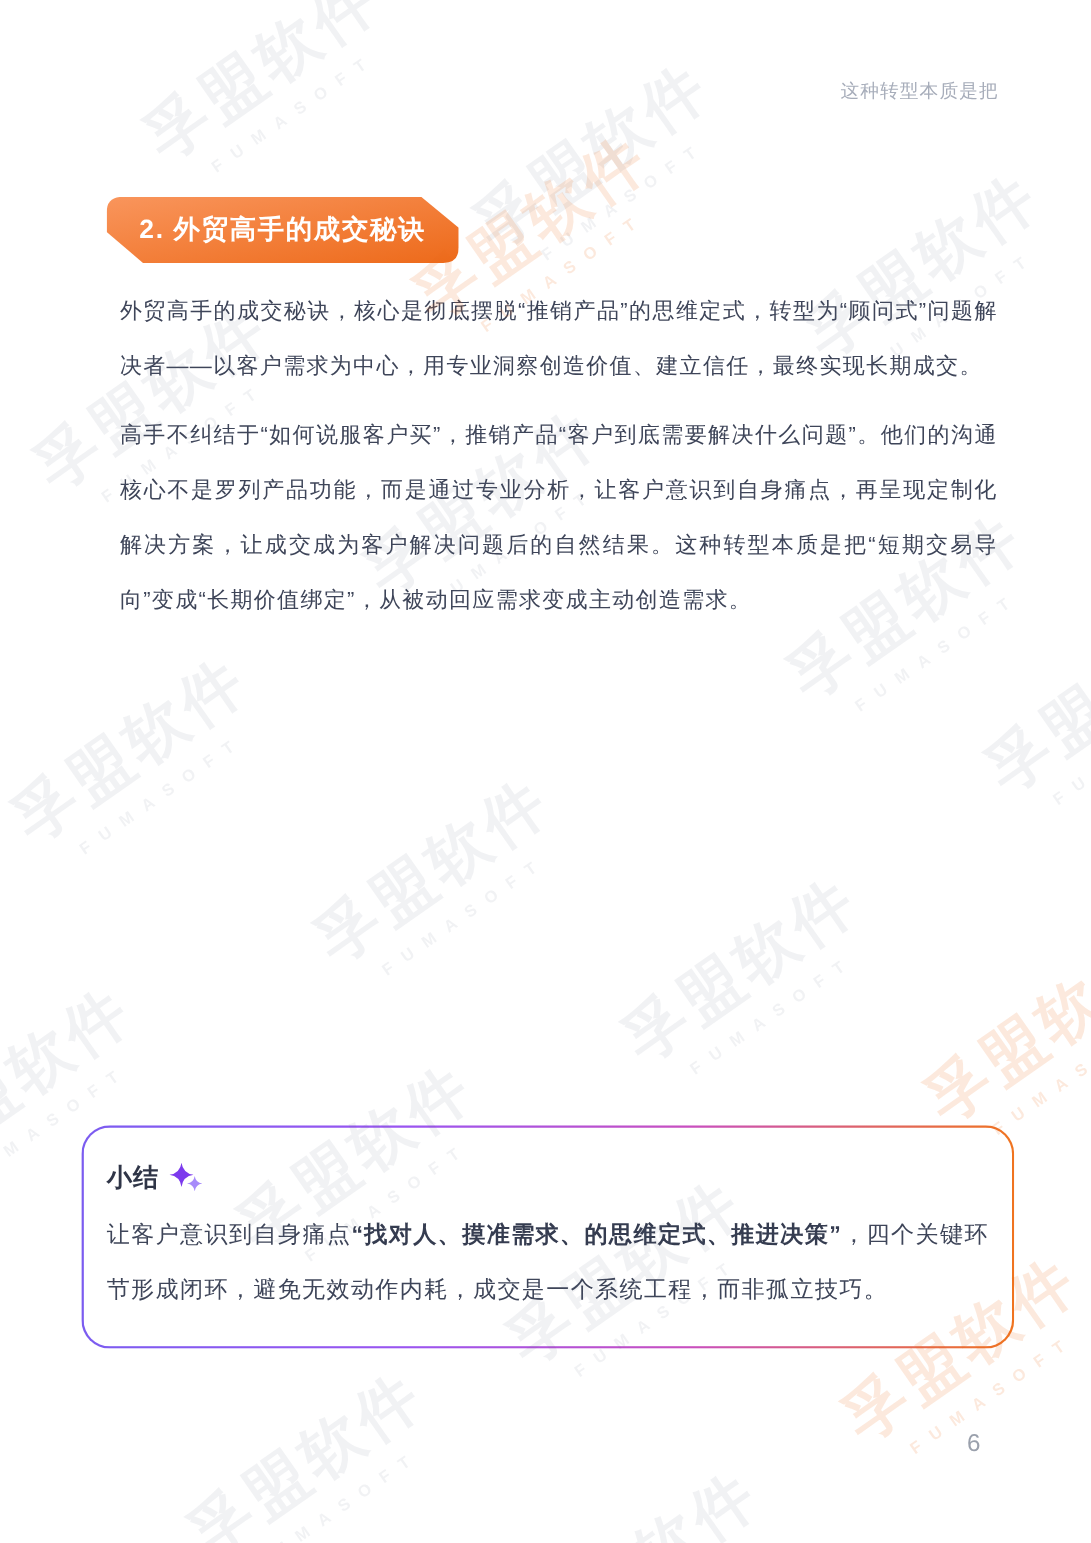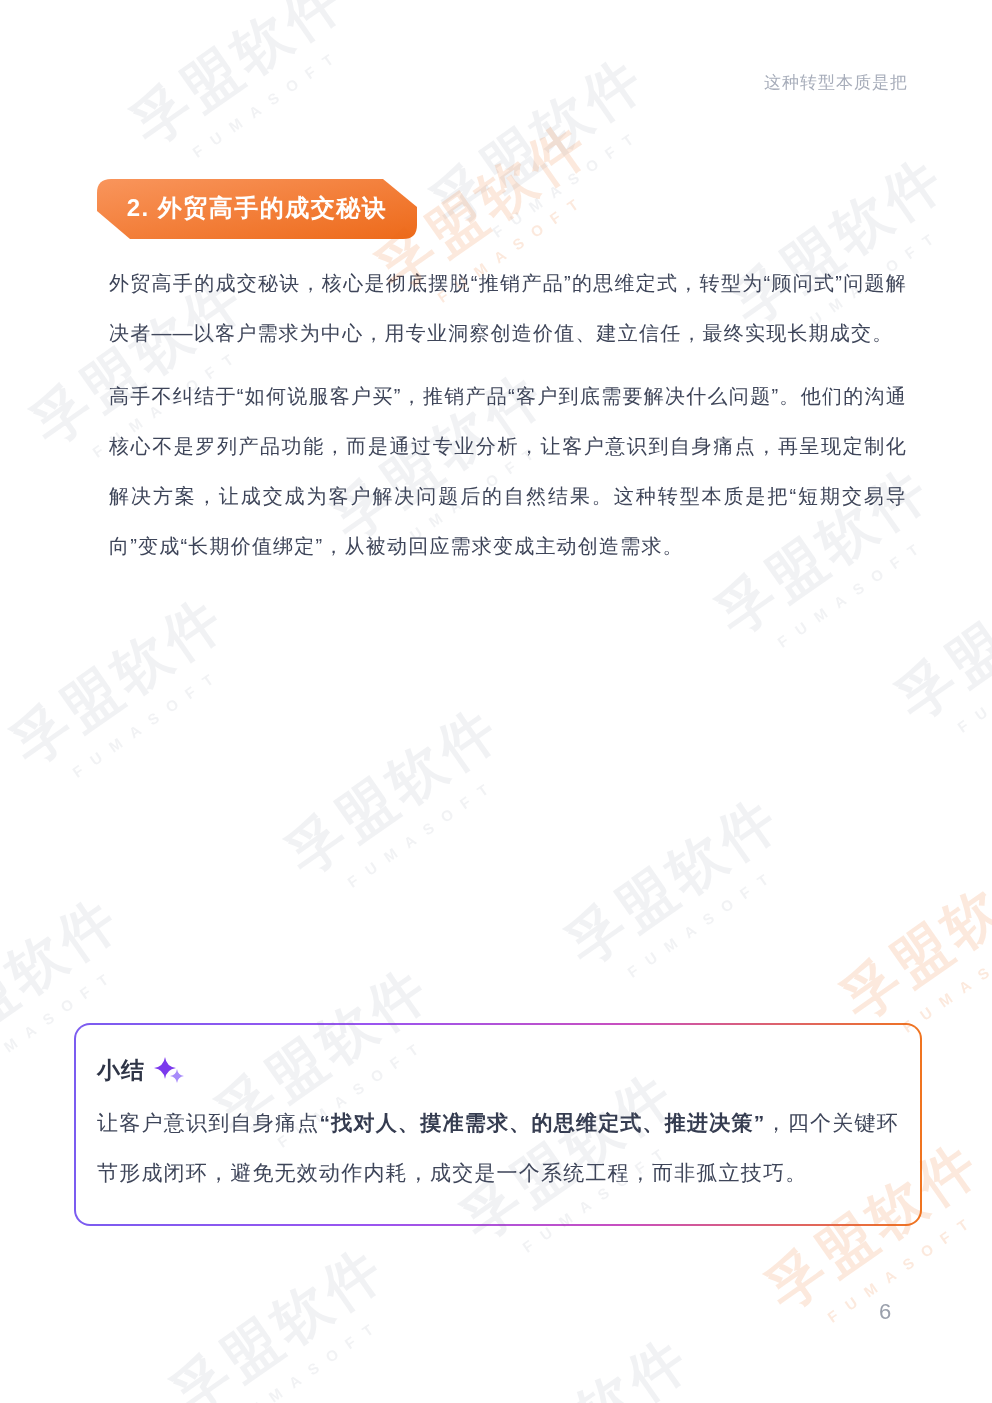--- a/index.html
+++ b/index.html
@@ -89,21 +89,21 @@
   }
 
   .summary-box {
     position: absolute;
     left: 74px;
     top: 1023px;
     width: 848px;
     height: 203px;
     box-sizing: border-box;
     border: 2px solid transparent;
-    border-radius: 16px;
+    border-radius: 26px;
     background:
       linear-gradient(#ffffff, #ffffff) padding-box,
       linear-gradient(90deg, #7B5CF0 0%, #9A55F0 35%, #C84FC0 65%, #F0741F 100%) border-box;
     padding: 30px 21px 0 21px;
   }
   .summary-title-row {
     display: flex;
     align-items: center;
     gap: 9px;
   }

